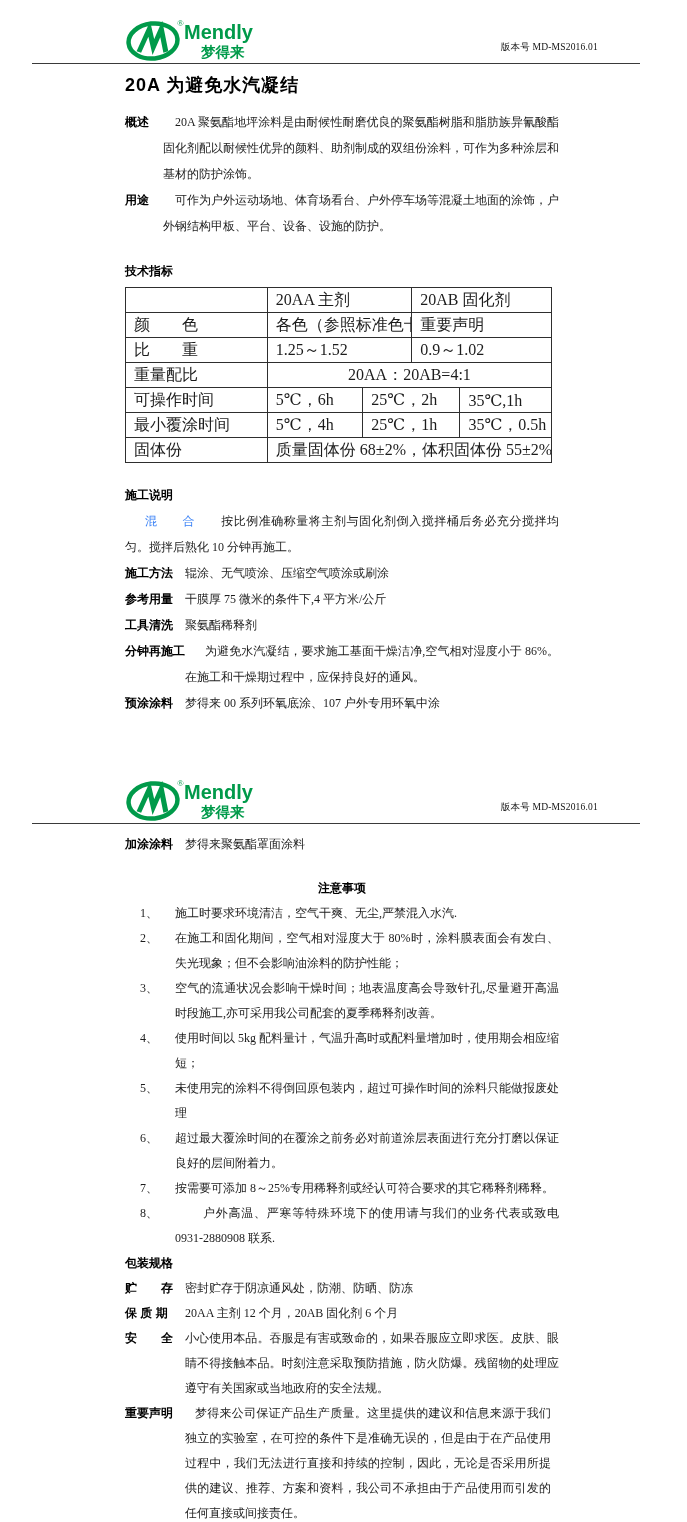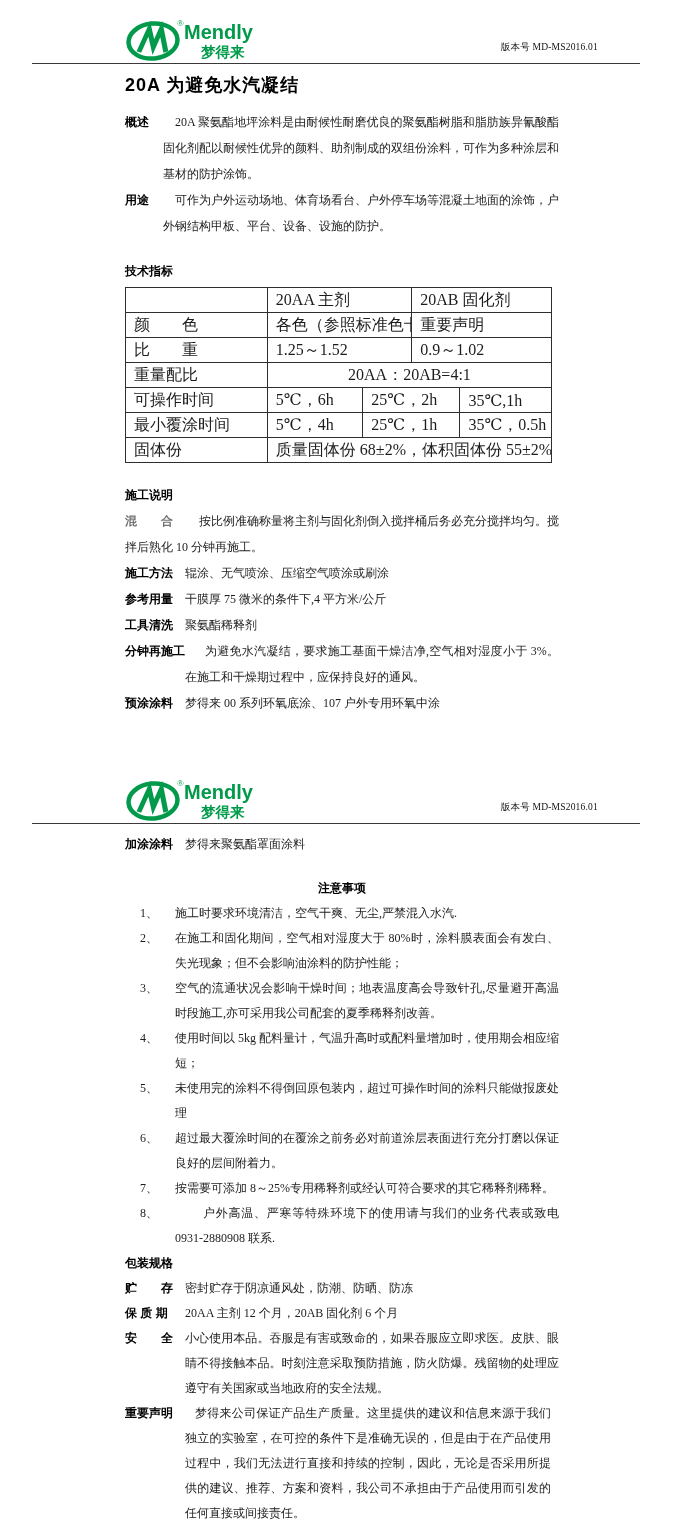--- a/index.html
+++ b/index.html
@@ -23,21 +23,21 @@
   .p2 .row { line-height:25px; }
   .lbl { font-family:"Liberation Sans","DejaVu Sans",sans-serif; font-weight:bold; color:#000; flex-shrink:0; }
   .w38 { width:38px; } .w60 { width:60px; }
   .txt { flex:1; }
   .just { text-align:justify; }
   .ind8 { text-indent:8px; } .ind10 { text-indent:10px; } .ind12 { text-indent:12px; }
   .ind20 { text-indent:20px; } .ind28 { text-indent:28px; }
   .sec-heading { font-family:"Liberation Sans","DejaVu Sans",sans-serif; font-weight:bold; color:#000; line-height:26px; margin-top:19px; }
   .p2 .sec-heading { line-height:25px;text-align:center; }
   .para { margin:0; line-height:26px; text-align:justify; }
-  .inline-lbl { font-family:"Liberation Sans","DejaVu Sans",sans-serif; font-weight:bold; color:#737373; margin-right:26px; }
+  .inline-lbl { font-family:"Liberation Sans","DejaVu Sans",sans-serif; font-weight:normal; color:#3b82f6; margin-right:26px;margin-left:20px; }
   table.spec { border-collapse:collapse; width:427px; margin:3px 0 5px 0; table-layout:fixed; }
   table.spec td { border:1px solid #2e2e2e; height:24px; padding:0 8px; font-size:16px; color:#1c1c1c; overflow:hidden; white-space:nowrap; }
   td.center { text-align:center;margin-top:22px; }
   .note { display:flex; margin-left:15px; line-height:25px; }
   .note .num { width:35px; flex-shrink:0; }
   .statement-txt { max-width:366px; }
 </style>
 </head>
 <body>
 
@@ -135,21 +135,21 @@
         <div class="txt">干膜厚 75 微米的条件下,4 平方米/公斤</div>
       </div>
 
       <div class="row">
         <span class="lbl w60">工具清洗</span>
         <div class="txt">聚氨酯稀释剂</div>
       </div>
 
       <div class="row">
         <span class="lbl w60">分钟再施工</span>
-        <div class="txt just ind20">为避免水汽凝结，要求施工基面干燥洁净,空气相对湿度小于 3%。在施工和干燥期过程中，应保持良好的通风。</div>
+        <div class="txt just ind20">为避免水汽凝结，要求施工基面干燥洁净,空气相对湿度小于 86%。在施工和干燥期过程中，应保持良好的通风。</div>
       </div>
 
       <div class="row">
         <span class="lbl w60">预涂涂料</span>
         <div class="txt">梦得来 00 系列环氧底涂、107 户外专用环氧中涂</div>
       </div>
 
     </div>
   </div>
 

